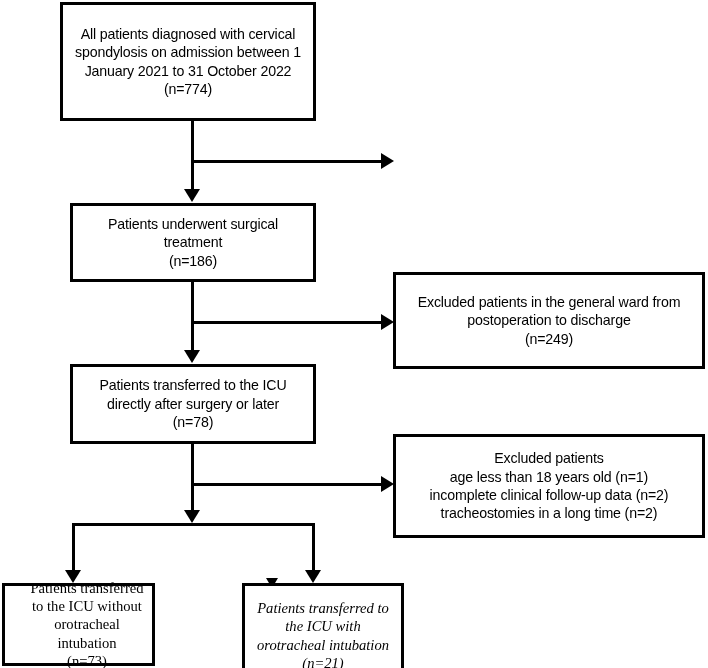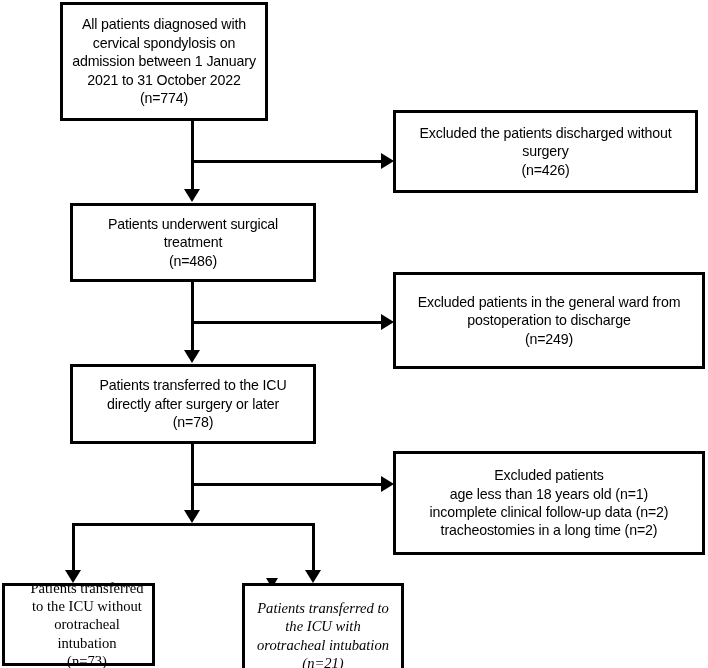--- a/index.html
+++ b/index.html
@@ -95,45 +95,41 @@
   <div class="arrow-right" style="left:381px; top:476px;"></div>
 
   <div class="conn h-line" style="left:72px; top:523px; width:243px;"></div>
   <div class="conn v-line" style="left:72px; top:523px; height:48px;"></div>
   <div class="arrow-down" style="left:65px; top:570px;"></div>
   <div class="conn v-line" style="left:312px; top:523px; height:48px;"></div>
   <div class="arrow-down" style="left:305px; top:570px;"></div>
 
   <div class="arrow-down small" style="left:266px; top:578px;"></div>
 
-  <div class="node-box sans-node" style="left:60px; top:2px; width:208px; height:119px;">
+  <div class="node-box sans-node" style="left:60px; top:2px; width:256px; height:119px;">
     <span class="node-text">All patients diagnosed with cervical spondylosis on admission between 1 January 2021 to 31 October 2022 (n=774)</span>
   </div>
 
-  <div class="node-box sans-node" style="left:393px; top:110px; width:305px; height:83px;">
-    <span class="node-text">Excluded the patients discharged without surgery
-(n=426)</span>
-  </div>
 
   <div class="node-box sans-node" style="left:70px; top:203px; width:246px; height:79px;">
     <span class="node-text">Patients underwent surgical treatment
-(n=486)</span>
+(n=186)</span>
   </div>
 
   <div class="node-box sans-node" style="left:393px; top:272px; width:312px; height:97px;">
     <span class="node-text">Excluded patients in the general ward  from postoperation to discharge
 (n=249)</span>
   </div>
 
   <div class="node-box sans-node" style="left:70px; top:364px; width:246px; height:80px;">
     <span class="node-text">Patients transferred to the ICU directly after surgery or later
 (n=78)</span>
   </div>
 
-  <div class="node-box sans-node" style="left:393px; top:434px; width:312px; height:104px;margin-top:17px;">
+  <div class="node-box sans-node" style="left:393px; top:434px; width:312px; height:104px;">
     <span class="node-text">Excluded patients
 age less than 18 years old (n=1)
 incomplete clinical follow-up data (n=2)
 tracheostomies in a long time   (n=2)</span>
   </div>
 
   <div class="node-box serif-node" style="left:2px; top:583px; width:153px; height:83px;padding-left:17px;">
     <span class="node-text">Patients transferred to the ICU  without orotracheal intubation
 (n=73)</span>
   </div>

